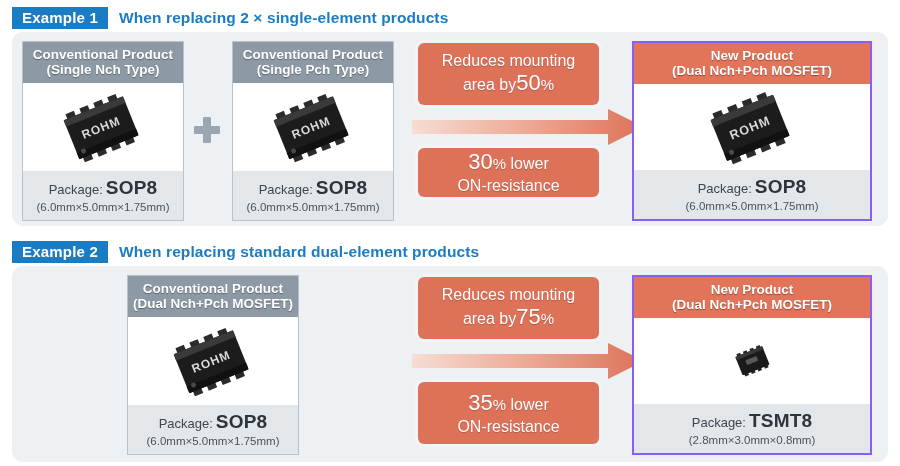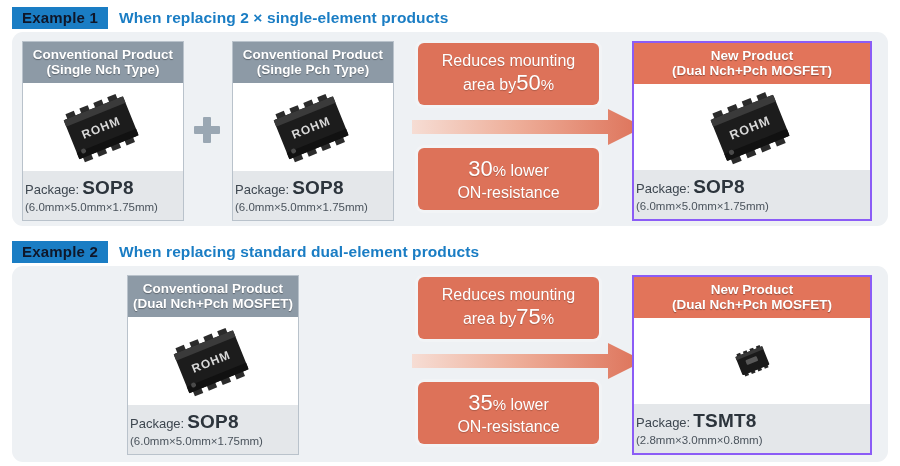--- a/index.html
+++ b/index.html
@@ -15,21 +15,21 @@
   .section { position: absolute; left: 0; width: 900px; }
   .sec1 { top: 0; height: 232px; }
   .sec2 { top: 234px; height: 232px; }
 
   .sec-head {
     position: absolute; left: 12px; top: 6px;
     height: 24px; display: flex; align-items: center;
   }
   .badge {
     background: #1a7dc4;
-    color: #0f172a;
+    color: #ffffff;
     font-size: 15px;
     font-weight: bold;
     padding: 2px 9px 3px 9px;
     letter-spacing: .2px;
     line-height: 1;
     border: 1px solid #1a7dc4;
   }
   .sec-title {
     margin-left: 11px;
     color: #1a7dc4;
@@ -71,20 +71,21 @@
   .card-head .l2 { display: block; }
 
   .card-body {
     flex: 1;
     background: #ffffff;
     position: relative;
     display: flex; align-items: center; justify-content: center;
   }
   .card-foot {
     background: #e4e7ea;
+    text-align: center;
     padding: 6px 2px 7px 2px;
   }
   .pkg-line { color: #3e4750; font-size: 13px; white-space: nowrap; }
   .pkg-line .big {
     font-size: 19px; font-weight: bold; letter-spacing: .2px;
     margin-left: 3px; color: #2c343c;
   }
   .pkg-dim { color: #4a535c; font-size: 11.5px; margin-top: 2px; white-space: nowrap; }
 
   
@@ -221,21 +222,21 @@
             <linearGradient id="ag1" x1="0" y1="0" x2="1" y2="0">
               <stop offset="0" stop-color="#f6ddd4"></stop>
               <stop offset="0.45" stop-color="#eeae99"></stop>
               <stop offset="1" stop-color="#dd7259"></stop>
             </linearGradient>
           </defs>
           <path d="M0,11 H196 V0 L232,18 L196,36 V25 H0 Z" fill="url(#ag1)"></path>
         </svg>
       </div>
 
-      <div class="callout" style="left:406px; top:116px; width:181px; height:62px;">
+      <div class="callout" style="left:406px; top:116px; width:181px; height:49px;">
         <span class="l"><span class="pct-big">30</span><span class="pct-sm">%</span><span> lower</span></span>
         <span class="l">ON-resistance</span>
       </div>
 
       <div class="card new" style="left:620px; top:9px; width:240px; height:180px;">
         <div class="card-head">
           <span>New Product</span>
           <span class="l2">(Dual Nch+Pch MOSFET)</span>
         </div>
         <div class="card-body">

